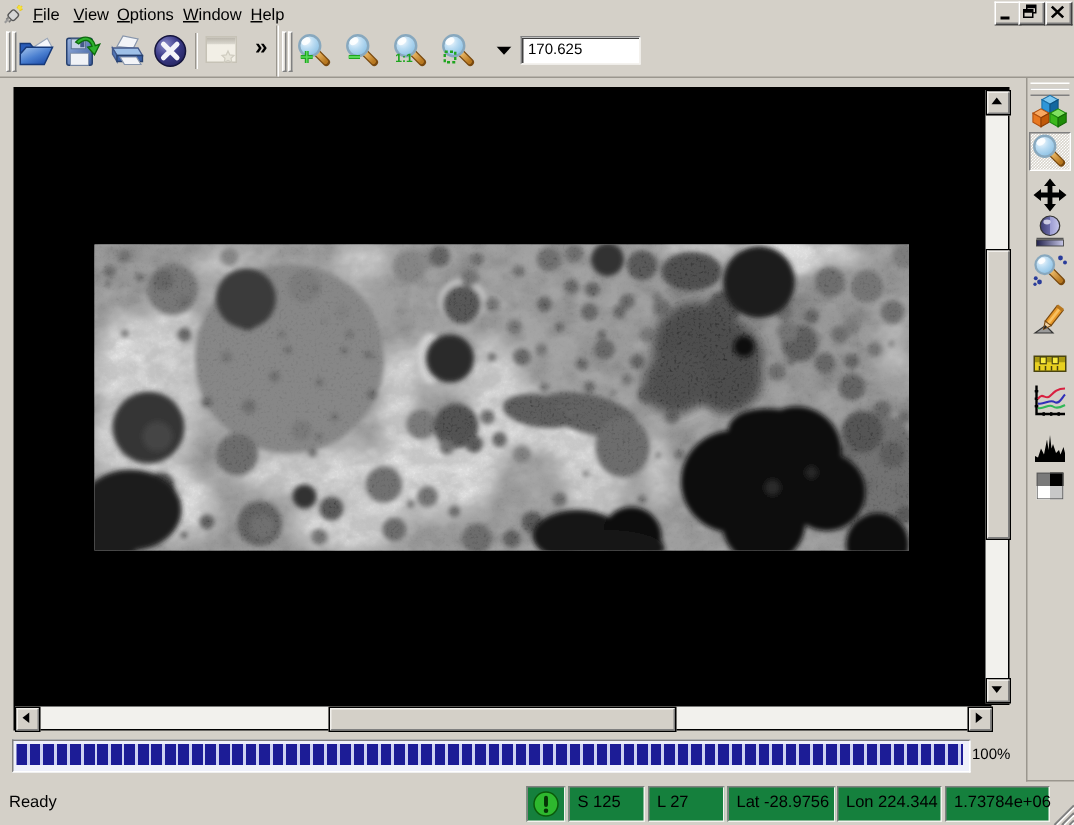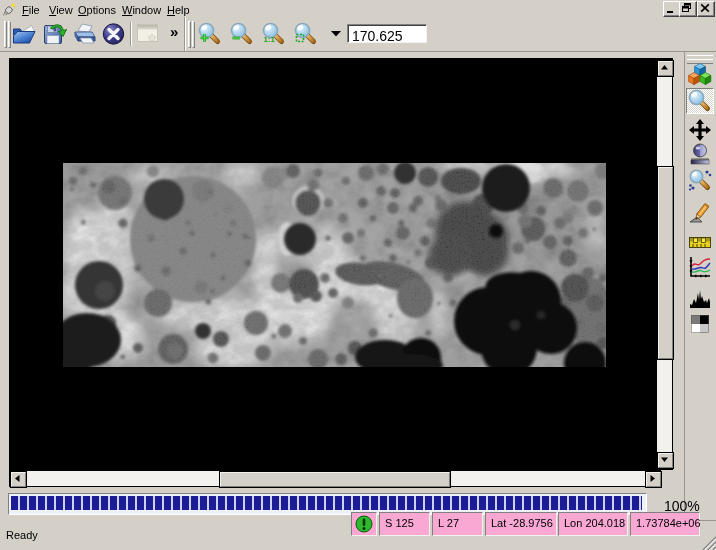--- a/index.html
+++ b/index.html
@@ -37,21 +37,21 @@
   border-right:1px solid #808080;border-bottom:1px solid #808080;}
 
 #rightcol{left:684px;top:52px;width:32px;height:469px;border-left:1px solid #9a968e;border-bottom:1px solid #9a968e;box-sizing:border-box;}
 
 #progress{left:8px;top:493px;width:637px;height:20px;background:#eef0fa;
   border-top:1px solid #808080;border-left:1px solid #808080;
   border-bottom:1px solid #fff;border-right:1px solid #fff;}
 #progress .blocks{position:absolute;left:2px;top:2px;width:631px;height:14px;
   background:repeating-linear-gradient(90deg,#1c1c96 0px,#1c1c96 7px,#ced2f2 7px,#ced2f2 9px);}
 
-.panel{position:absolute;top:512px;height:22px;background:#f9a8d4;
+.panel{position:absolute;top:524px;height:22px;background:#15803d;
   border-top:1px solid #808080;border-left:1px solid #808080;
   border-bottom:1px solid #f4f2ee;border-right:1px solid #f4f2ee;}
 .panel span{position:absolute;left:5px;top:4px;white-space:nowrap;}
 </style>
 </head>
 <body>
 
 <div class="abs" id="menubar">
   <svg class="abs" style="left:2px;top:2px" width="14" height="14" viewBox="0 0 14 14">
     <g stroke="#e8c820" stroke-width="1.2">
@@ -206,21 +206,21 @@
       </g>
     </defs>
   </svg>
   <svg class="abs" style="left:330px;top:14px" width="12" height="6" viewBox="0 0 12 6">
       <polygon points="1,0 11,0 6,5.5" fill="#000"></polygon>
     </svg>
   <div class="abs" style="left:347px;top:7px;width:78px;height:17px;background:#fff;
      border-top:1px solid #808080;border-left:1px solid #808080;
      border-bottom:1px solid #f4f2ee;border-right:1px solid #f4f2ee;
      box-shadow:inset 1px 1px 0 #404040;">
-     <div style="position:absolute;left:4px;top:3px;font-size:14px">170.625</div>
+     <div style="position:absolute;left:4px;top:3px;font-size:10px">170.625</div>
   </div>
 </div>
 
 <div class="abs" id="canvasframe">
   <div class="abs" id="crater" style="left:54px;top:105px;width:543px;height:204px;background:#888">
       <svg width="543" height="204" viewBox="0 0 543 204" style="position:absolute;left:0;top:0">
 <defs>
 <filter id="blurW" x="-30%" y="-30%" width="160%" height="160%">
             <feGaussianBlur stdDeviation="6"></feGaussianBlur>
           </filter>
@@ -630,42 +630,42 @@
     <rect x="12" y="3" width="9" height="9" fill="#000"></rect>
     <rect x="3" y="12" width="9" height="9" fill="#fff"></rect>
     <rect x="12" y="12" width="9" height="9" fill="#c8c8c8"></rect>
     <rect x="3.5" y="3.5" width="17" height="17" fill="none" stroke="#555" stroke-width="0.5"></rect>
   </svg>
 </div>
 
 <div class="abs" id="progress">
     <div class="blocks"></div>
   </div>
-<div class="abs" style="left:664px;top:498px;font-size:14px">100%</div>
+<div class="abs" style="left:648px;top:498px;font-size:10px">100%</div>
 
 <div class="abs" style="left:6px;top:529px">Ready</div>
 <div class="panel" style="left:351px;width:24px">
     <svg width="18" height="18" viewBox="0 0 18 18" style="position:absolute;left:3px;top:2px">
   <circle cx="9" cy="9" r="8" fill="#2eb82e" stroke="#0a5a0a" stroke-width="1"></circle>
   <circle cx="9" cy="9" r="8" fill="none"></circle>
   <rect x="7.7" y="3.5" width="2.6" height="7.5" rx="1.3" fill="#063306"></rect>
   <circle cx="9" cy="13.5" r="1.5" fill="#063306"></circle>
 </svg>
   </div>
 <div class="panel" style="left:379px;width:49px">
     <span>S 125</span>
   </div>
 <div class="panel" style="left:432px;width:49px">
     <span>L 27</span>
   </div>
 <div class="panel" style="left:485px;width:70px">
     <span>Lat -28.9756</span>
   </div>
 <div class="panel" style="left:558px;width:68px">
-    <span>Lon 204.018</span>
+    <span>Lon 224.344</span>
   </div>
 <div class="panel" style="left:630px;width:68px">
     <span>1.73784e+06</span>
   </div>
 <svg class="abs" style="left:700px;top:534px" width="16" height="16" viewBox="0 0 16 16">
   <g stroke="#808080" stroke-width="1.5">
       <line x1="3" y1="16" x2="16" y2="3"></line>
       <line x1="8" y1="16" x2="16" y2="8"></line>
       <line x1="13" y1="16" x2="16" y2="13"></line>
     </g>

